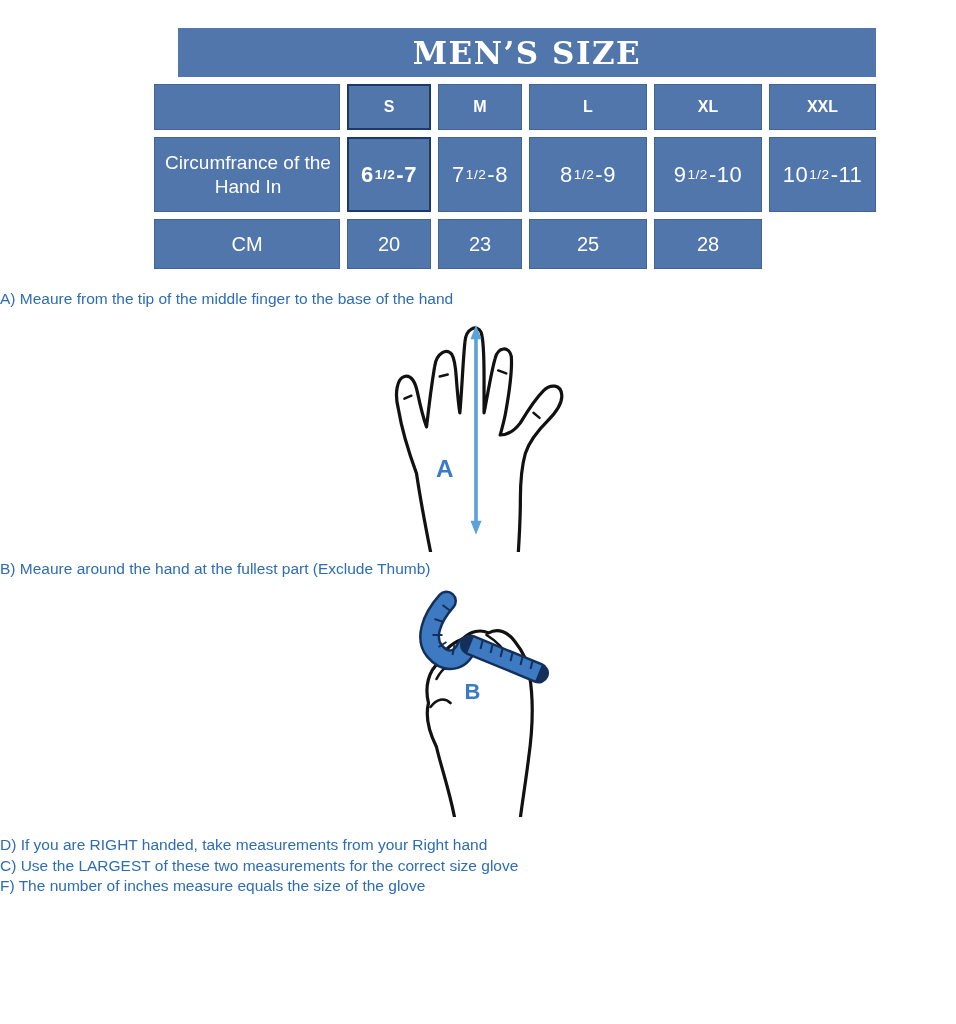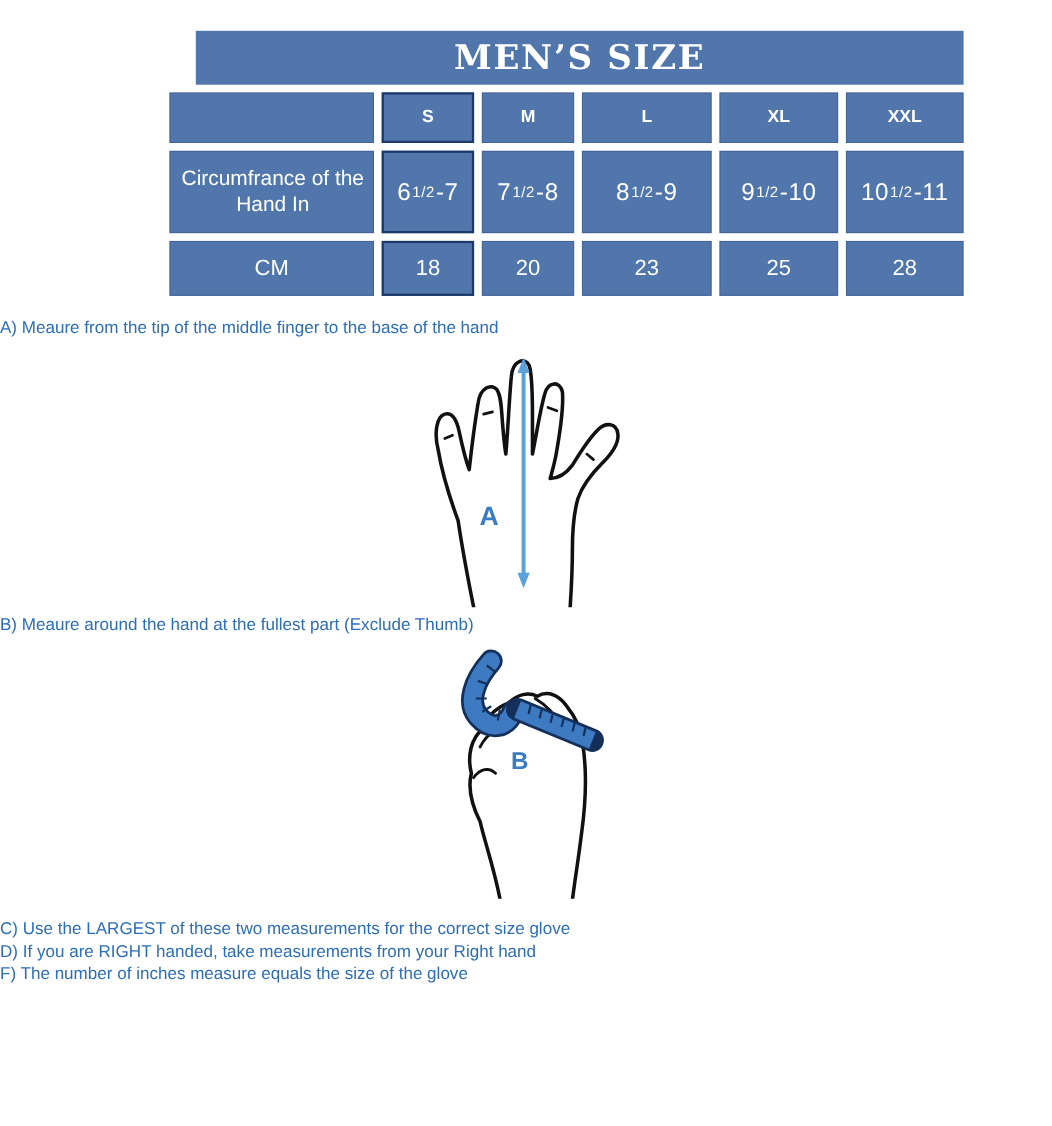--- a/index.html
+++ b/index.html
@@ -18,21 +18,21 @@
     display:grid;
     grid-template-columns:186px 84px 84px 118px 108px 107px;
     grid-template-rows:46px 75px 50px;
     gap:7px;
   }
   .cell{
     background:var(--cell_blue);color:#fff;box-sizing:border-box;
     display:flex;align-items:center;justify-content:center;
     box-shadow:inset 0 0 0 1px rgba(23,45,85,0.25);
   }
-  .cell.hi{box-shadow:none;border:2px solid var(--highlight_border);font-weight:normal;}
+  .cell.hi{box-shadow:none;border:2px solid var(--highlight_border);font-weight:bold;}
   .cell.head{font-weight:bold;font-size:16px;}
   .cell.rowlabel{
     justify-content:flex-start;text-align:center;
     padding:4px 6px 4px 8px;font-size:19px;line-height:1.25;
   }
   .cell.cmlabel{font-size:20px;}
   .cell.inches{font-size:22px;letter-spacing:0.5px;}
   .cell.cmval{font-size:20px;}
   .frac{font-size:0.62em;align-self:center;padding:0 1px;}
   .instr{color:var(--instruction_blue);font-size:15.5px;text-align:left;}
@@ -56,21 +56,20 @@
       <div class="cell head">L</div>
       <div class="cell head">XL</div>
       <div class="cell head">XXL</div>
       <div class="cell rowlabel">Circumfrance of the Hand In</div>
       <div class="cell inches hi">6 <span class="frac">1/2</span>-7</div>
       <div class="cell inches">7<span class="frac">1/2</span>-8</div>
       <div class="cell inches">8<span class="frac">1/2</span> -9</div>
       <div class="cell inches">9<span class="frac">1/2</span> -10</div>
       <div class="cell inches">10<span class="frac">1/2</span>-11</div>
       <div class="cell cmlabel">CM</div>
-      <div class="cell cmval hi">18</div>
       <div class="cell cmval">20</div>
       <div class="cell cmval">23</div>
       <div class="cell cmval">25</div>
       <div class="cell cmval">28</div>
     </div>
 </div>
 
 <div class="instr line-a">A) Meaure from the tip of the middle finger to the base of the hand</div>
 
 <div class="fig fig-a">
@@ -148,16 +147,16 @@
         <path d="M122,64 L120,72"></path>
         <path d="M132,68 L130,76"></path>
         <path d="M142,72 L140,80"></path>
       </g>
     </g>
     <text x="82" y="110" text-anchor="middle" font-family="Liberation Sans, sans-serif" font-size="22" font-weight="bold" fill="var(--label_blue)">B</text>
   </svg>
 </div>
 
 <div class="instr notes">
+  <div>D) If you are RIGHT handed, take measurements from your Right hand</div>
   <div>C) Use the LARGEST of these two measurements for the correct size glove</div>
-  <div>D) If you are RIGHT handed, take measurements from your Right hand</div>
   <div>F) The number of inches measure equals the size of the glove</div>
 </div>
 
 </body></html>

